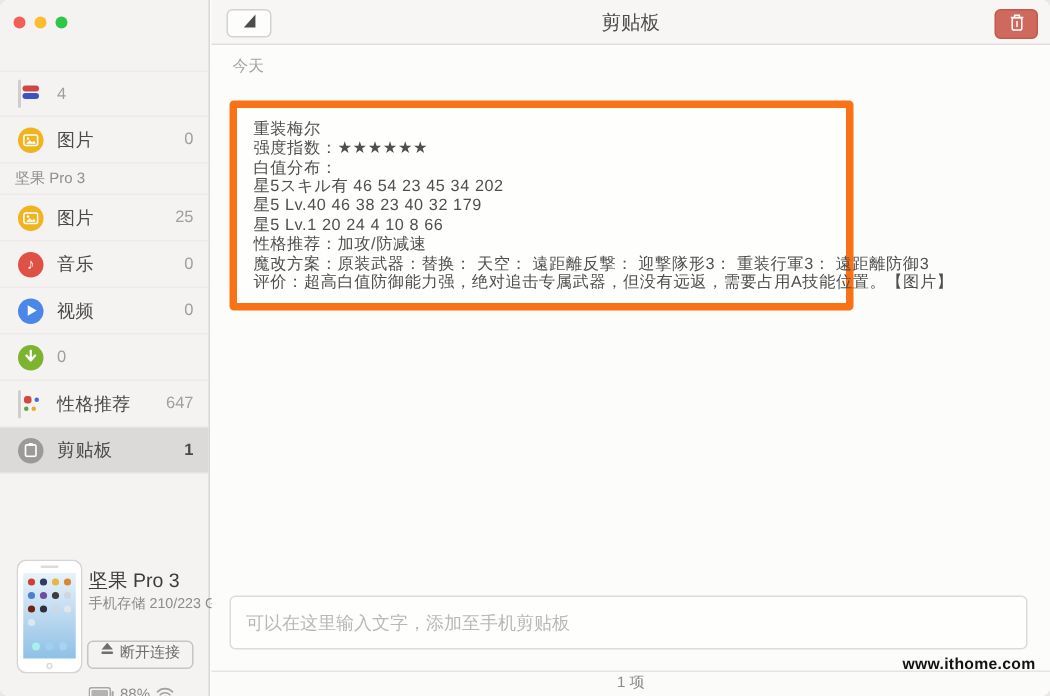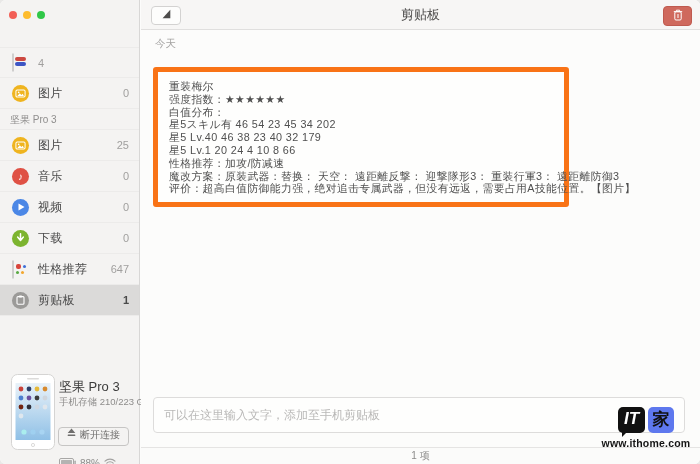--- a/index.html
+++ b/index.html
@@ -133,21 +133,20 @@
       </div>
 
       <div class="side-row">
         <span class="side-ico">
           <span class="circle" style="background:#7cb42f;">
             <svg width="9" height="10" viewBox="0 0 9 10">
                 <path d="M4.5 0.8v5.2M1.6 4l2.9 3.4L7.4 4" fill="none" stroke="#fff" stroke-width="1.5" stroke-linecap="round" stroke-linejoin="round"></path>
               </svg>
           </span>
         </span>
-        <span class="side-label">下载</span>
         <span class="side-count">0</span>
       </div>
 
       <div class="side-row">
         <span class="side-ico">
           <span class="tile">
             <span class="dot" style="left:3px;top:3px;width:5px;height:5px;background:#d8453c;"></span>
             <span class="dot" style="left:10px;top:4px;width:3px;height:3px;background:#3f6fd8;border-radius:50%;"></span>
             <span class="dot" style="left:3px;top:10px;width:3px;height:3px;background:#58a942;border-radius:50%;"></span>
             <span class="dot" style="left:8px;top:10px;width:3px;height:3px;background:#f2a72e;border-radius:50%;"></span>
@@ -270,20 +269,16 @@
     </div>
 
     <input class="clip-input" type="text" placeholder="可以在这里输入文字，添加至手机剪贴板" style="">
 
     <div class="statusbar">
       <span>1 项</span>
     </div>
   </div>
 
   <div class="watermark">
-    <div class="wm-logos">
-      <span class="wm-it">IT</span>
-      <span class="wm-zj">家</span>
-    </div>
     <div class="wm-url">www.ithome.com</div>
   </div>
 
 </div>
 
 </body></html>

